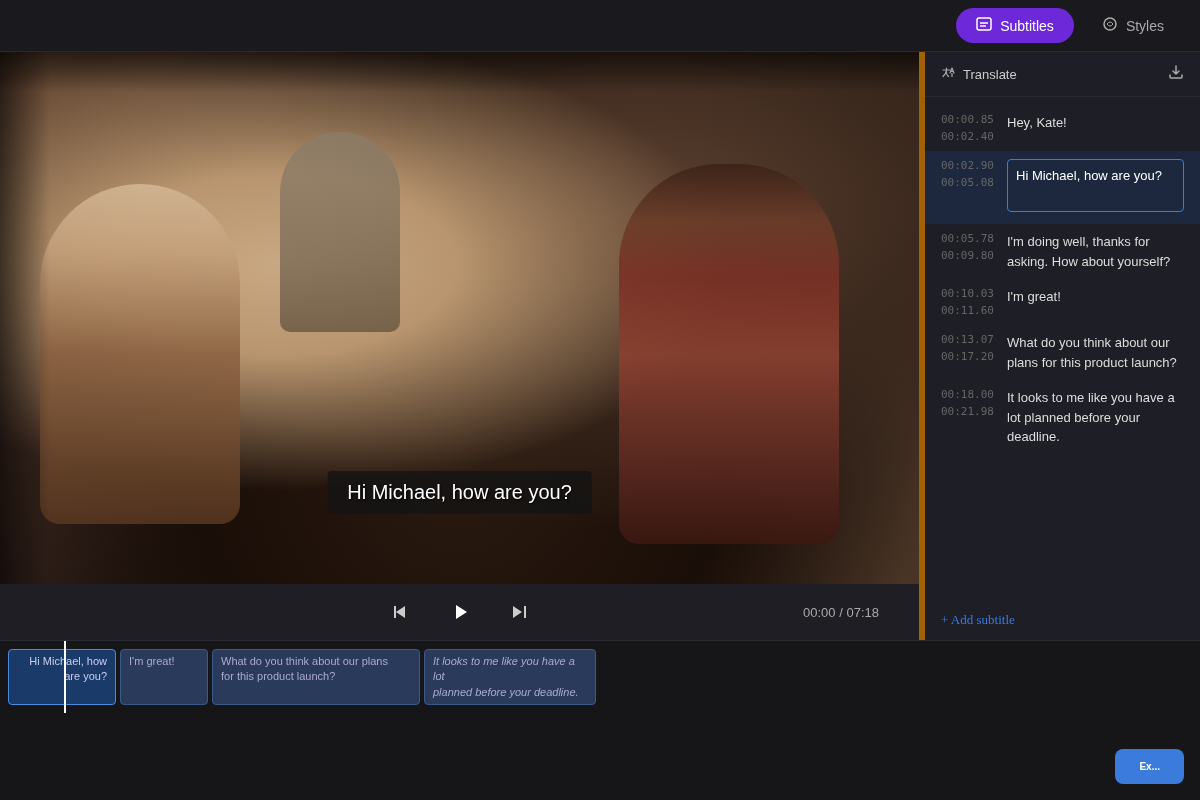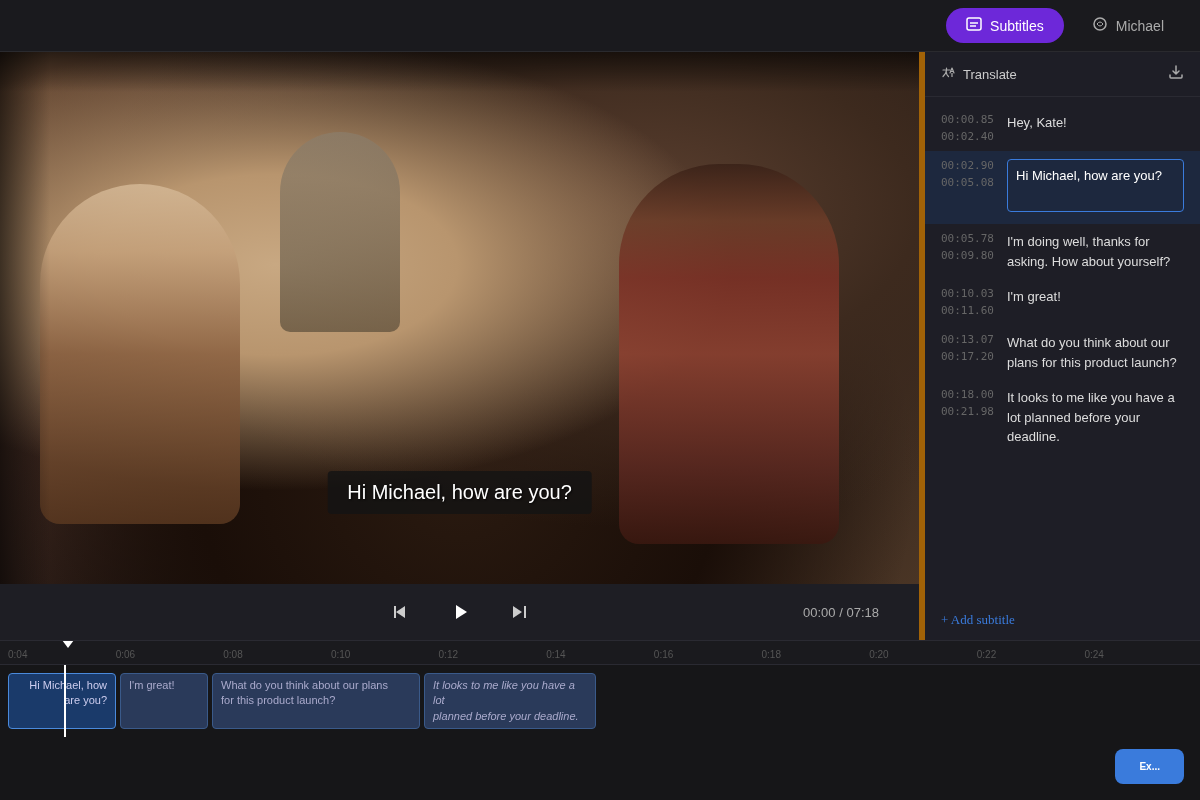--- a/index.html
+++ b/index.html
@@ -401,21 +401,21 @@
     </span>
     <span>Subtitles</span>
   </button>
   <button class="tab-btn inactive">
     <span>
       <svg width="16" height="16" viewBox="0 0 16 16" fill="none">
         <circle cx="8" cy="8" r="6" stroke="#aaa" stroke-width="1.5" fill="none"></circle>
         <path d="M5 8 Q8 4 11 8 Q8 12 5 8Z" stroke="#aaa" stroke-width="1" fill="none"></path>
       </svg>
     </span>
-    <span>Michael</span>
+    <span>Styles</span>
   </button>
 </div>
 
 <div class="main-content">
 
   <div class="video-panel">
     <div class="video-area">
       <div class="video-placeholder">
         <div class="video-bg">
 
@@ -537,36 +537,20 @@
       </div>
     </div>
 
     <button class="add-subtitle-btn">
       <span>+ Add subtitle</span>
     </button>
   </div>
 </div>
 
 <div class="timeline-panel">
-  <div class="timeline-ruler">
-    <div class="playhead-triangle" style="left: 62px;"></div>
-    <div class="ruler-marks">
-      <span class="ruler-mark">0:04</span>
-      <span class="ruler-mark">0:06</span>
-      <span class="ruler-mark">0:08</span>
-      <span class="ruler-mark">0:10</span>
-      <span class="ruler-mark">0:12</span>
-      <span class="ruler-mark">0:14</span>
-      <span class="ruler-mark">0:16</span>
-      <span class="ruler-mark">0:18</span>
-      <span class="ruler-mark">0:20</span>
-      <span class="ruler-mark">0:22</span>
-      <span class="ruler-mark">0:24</span>
-    </div>
-  </div>
   <div style="position: relative;">
     <div class="timeline-playhead"></div>
     <div class="timeline-tracks">
       <div class="timeline-clip active" style="width: 108px; min-height: 56px; white-space: pre-line;">Hi Michael, how
 are you?</div>
       <div class="timeline-clip" style="width: 88px; min-height: 56px;">I'm great!</div>
       <div class="timeline-clip" style="width: 208px; min-height: 56px; white-space: pre-line;">What do you think about our plans
 for this product launch?</div>
       <div class="timeline-clip" style="width: 172px; min-height: 56px; white-space: pre-line; font-style: italic;">It looks to me like you have a lot
 planned before your deadline.</div>

